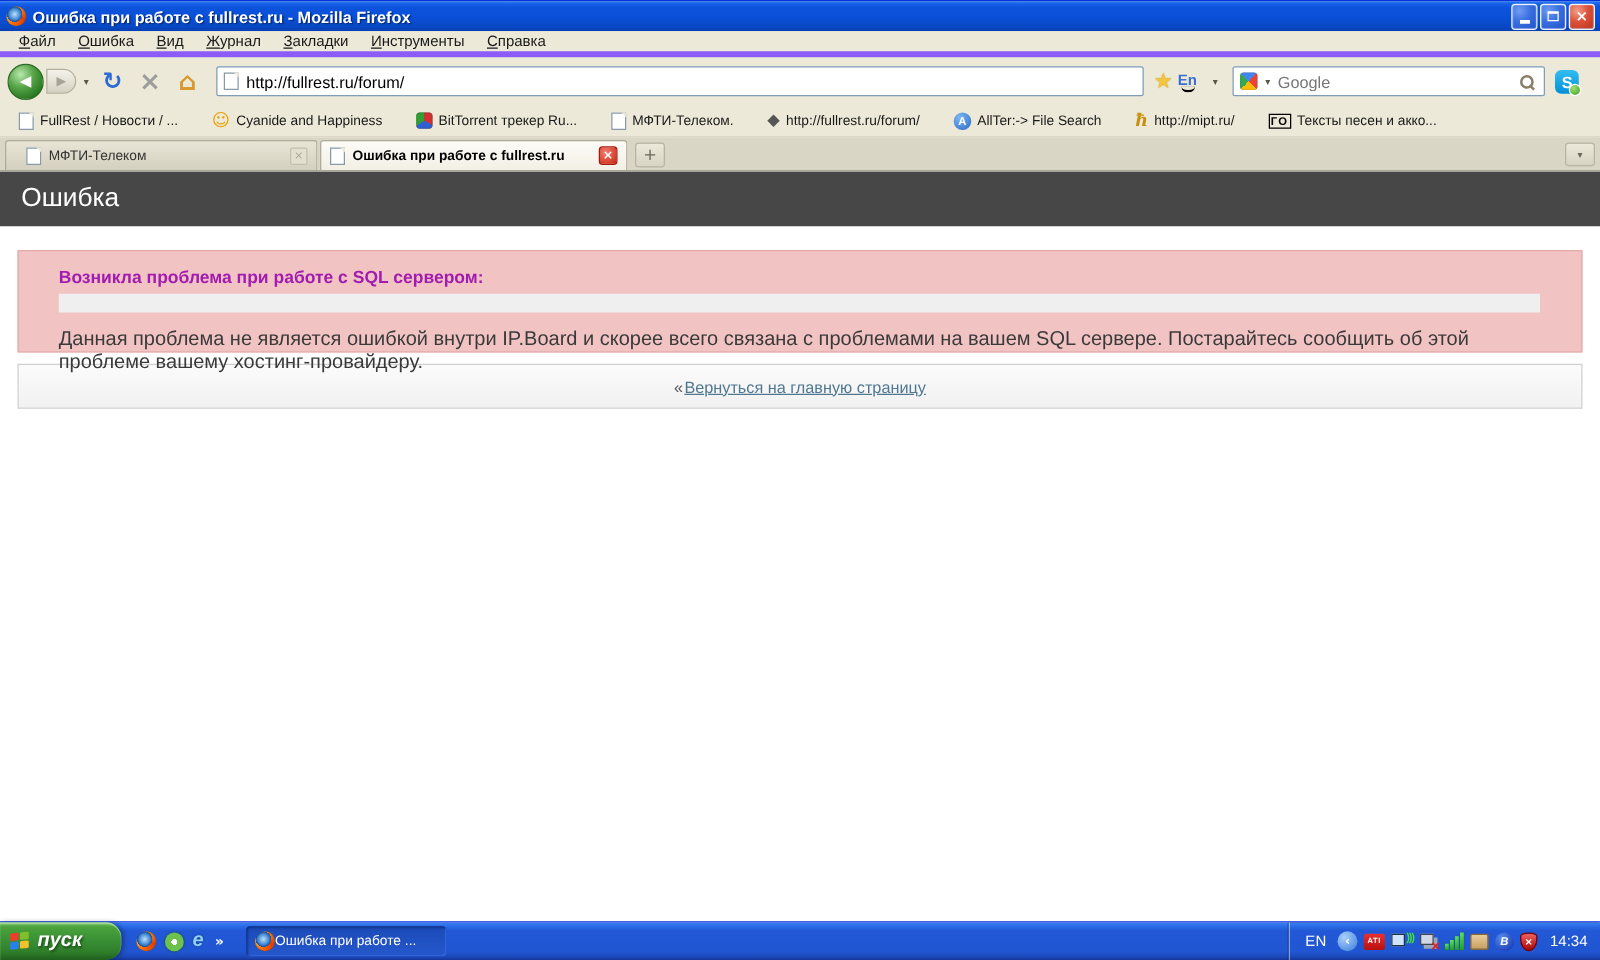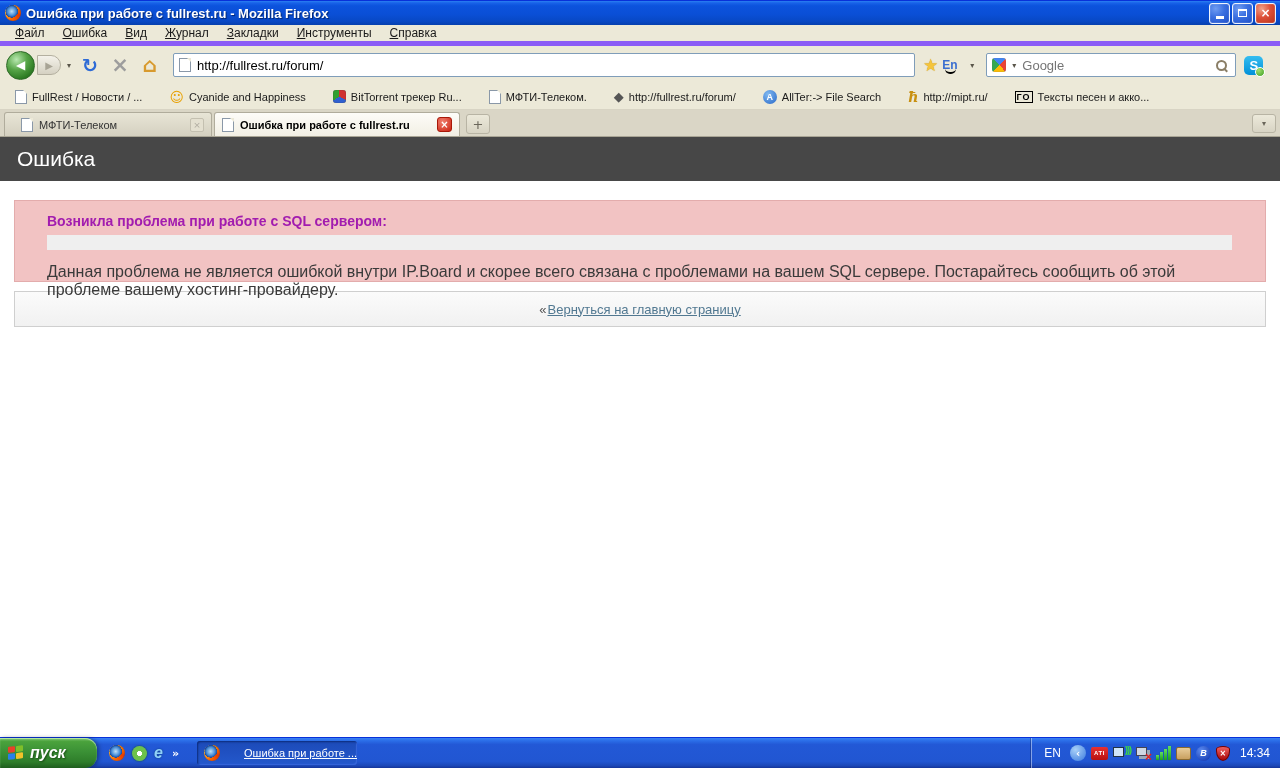--- a/index.html
+++ b/index.html
@@ -81,21 +81,21 @@
   .bm-allter { width:14px; height:14px; border-radius:50%; background:radial-gradient(circle at 35% 30%,#7fb8f0,#2868c8);
     color:#fff; font-size:9px; font-weight:bold; display:flex; align-items:center; justify-content:center; flex:0 0 14px; }
   .bm-mipt { color:#c89010; font-size:14px; font-style:italic; font-weight:bold; font-family:"DejaVu Serif",serif; line-height:14px; }
   .bm-texts { font-size:9px; font-weight:bold; color:#000; letter-spacing:1px; border:1px solid #000; padding:0 1px; line-height:10px; }
 
   
   .tabbar { height:27px; flex:0 0 27px; background:#dad6c6; display:flex; align-items:flex-end; padding:3px 4px 0 4px;
     border-bottom:1px solid #a9a595; position:relative; }
   .tab { height:24px; display:flex; align-items:center; gap:6px; font-size:11px; padding:0 7px;
     border:1px solid #b0ac9c; border-bottom:none; border-radius:3px 3px 0 0; margin-right:2px; }
-  .tab.inactive { background:linear-gradient(#e8e5d6,#d4d0c0); color:#333; width:208px;padding-left:16px; }
+  .tab.inactive { background:linear-gradient(#e8e5d6,#d4d0c0); color:#333; width:250px;padding-left:16px; }
   .tab.active { background:linear-gradient(#fdfcf8,#f2efe4); font-weight:bold; color:#000; width:246px; }
   .tab .label { flex:1; white-space:nowrap; overflow:hidden; }
   .tab-close-dim { width:14px; height:14px; border:1px solid #c4c0b0; border-radius:2px; background:#e4e0d0;
     color:#b0aca0; font-size:9px; display:flex; align-items:center; justify-content:center; }
   .tab-close-red { width:15px; height:15px; border-radius:3px; background:radial-gradient(circle at 35% 30%,#f08070,#cc2211);
     border:1px solid #a81808; color:#fff; font-size:10px; font-weight:bold; display:flex; align-items:center; justify-content:center; }
   .newtab { width:24px; height:20px; border:1px solid #b8b4a4; border-radius:3px; background:linear-gradient(#ece9da,#d8d4c4);
     color:#6a665a; font-size:13px; display:flex; align-items:center; justify-content:center; margin-left:4px; margin-bottom:2px; }
   .alltabs { position:absolute; right:4px; bottom:3px; width:24px; height:19px; border:1px solid #b8b4a4; border-radius:3px;
     background:linear-gradient(#ece9da,#d8d4c4); color:#6a665a; font-size:8px; display:flex; align-items:center; justify-content:center; }
@@ -126,23 +126,23 @@
     box-shadow:inset 0 1px 1px #b8e8a8, 2px 0 4px rgba(0,0,0,.35); }
   .startbtn .lbl { color:#fff; font-weight:bold; font-style:italic; font-size:16px; text-shadow:1px 1px 2px #1a4a14; }
   .winflag { width:16px; height:15px; display:grid; grid-template-columns:7px 7px; grid-template-rows:6px 6px; gap:1px; transform:skewY(-6deg); }
   .winflag i { border-radius:1px; }
   .winflag i:nth-child(1){background:#e8402a;} .winflag i:nth-child(2){background:#7fbf2a;}
   .winflag i:nth-child(3){background:#2a7fe8;} .winflag i:nth-child(4){background:#f2c22a;}
   .quicklaunch { display:flex; align-items:center; gap:7px; padding:0 8px 0 12px; }
   .icq { width:15px; height:15px; border-radius:50%; background:radial-gradient(circle at 50% 50%,#fff 0 22%,#6cc24a 23% 100%); box-shadow:0 0 2px #184a10; }
   .ie { color:#8fd0f8; font-size:16px; font-weight:bold; font-style:italic; text-shadow:0 0 2px #083a78; }
   .ql-more { color:#fff; font-size:11px; font-weight:bold; margin-left:2px; }
-  .taskbtn { height:24px; width:160px; margin-left:10px; border-radius:3px; display:flex; align-items:center; gap:24px; padding:0 7px;
+  .taskbtn { height:24px; width:160px; margin-left:10px; border-radius:3px; display:flex; align-items:center; gap:0; padding:0 7px;
     background:linear-gradient(#1c4ab8,#2458cc); box-shadow:inset 1px 1px 2px #0c2a78, inset -1px -1px 1px #3a6ae0;
-    color:#fff; font-size:11px; white-space:nowrap;text-decoration:underline; }
+    color:#fff; font-size:11px; white-space:nowrap; }
   .tray { margin-left:auto; height:30px; display:flex; align-items:center; gap:5px; padding:0 10px 0 12px;
     border-left:1px solid rgba(255,255,255,.45); box-shadow:-1px 0 0 rgba(0,0,30,.25); }
   .tray .lang { color:#fff; font-size:12px; margin-right:4px; }
   .tray-collapse { width:16px; height:16px; border-radius:50%; background:radial-gradient(circle at 35% 30%,#a8d0f8,#3a7ade);
     color:#fff; font-size:10px; font-weight:bold; display:flex; align-items:center; justify-content:center; }
   .ati { width:17px; height:13px; background:linear-gradient(#e83030,#b81010); border-radius:2px; color:#fff; font-size:6px;
     font-weight:bold; display:flex; align-items:center; justify-content:center; letter-spacing:.5px; }
   .mon-wave { width:17px; height:14px; position:relative; }
   .mon-wave::before { content:""; position:absolute; left:0; top:1px; width:9px; height:8px; background:#cfe4f8; border:1px solid #234; }
   .mon-wave::after { content:")))"; position:absolute; right:-1px; top:-1px; color:#3fdf3f; font-size:9px; font-weight:bold; letter-spacing:-1px; }

